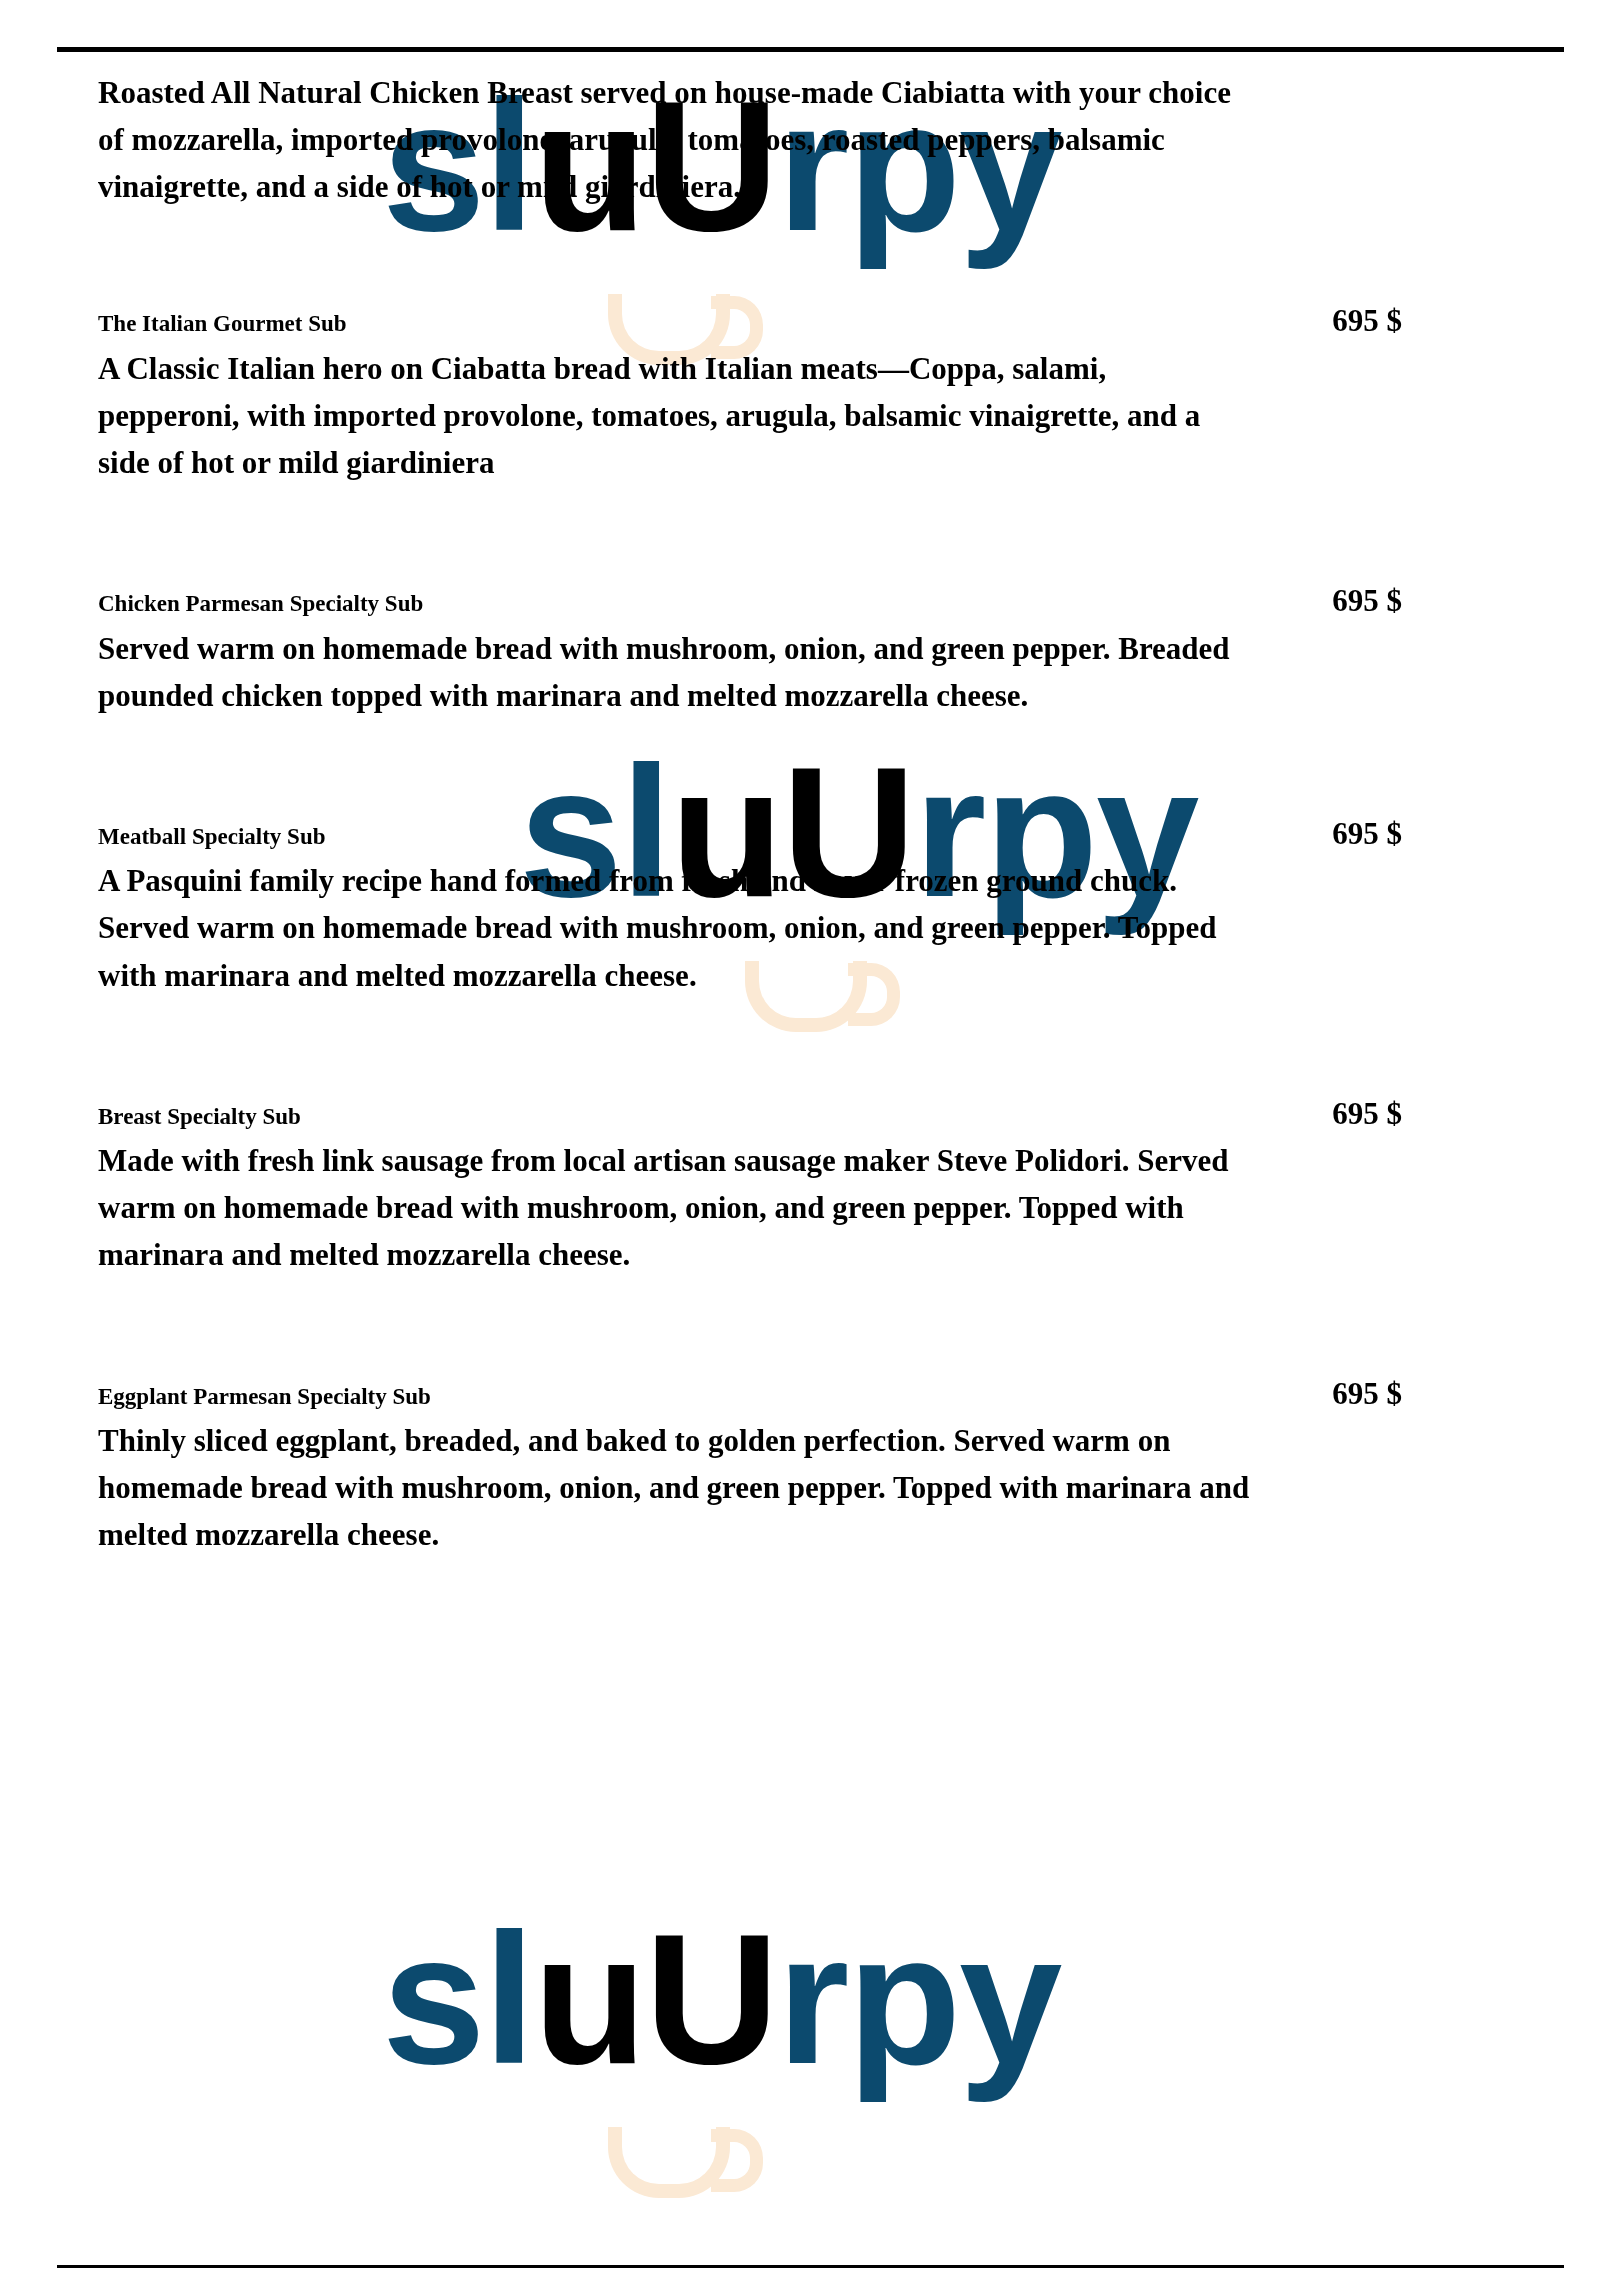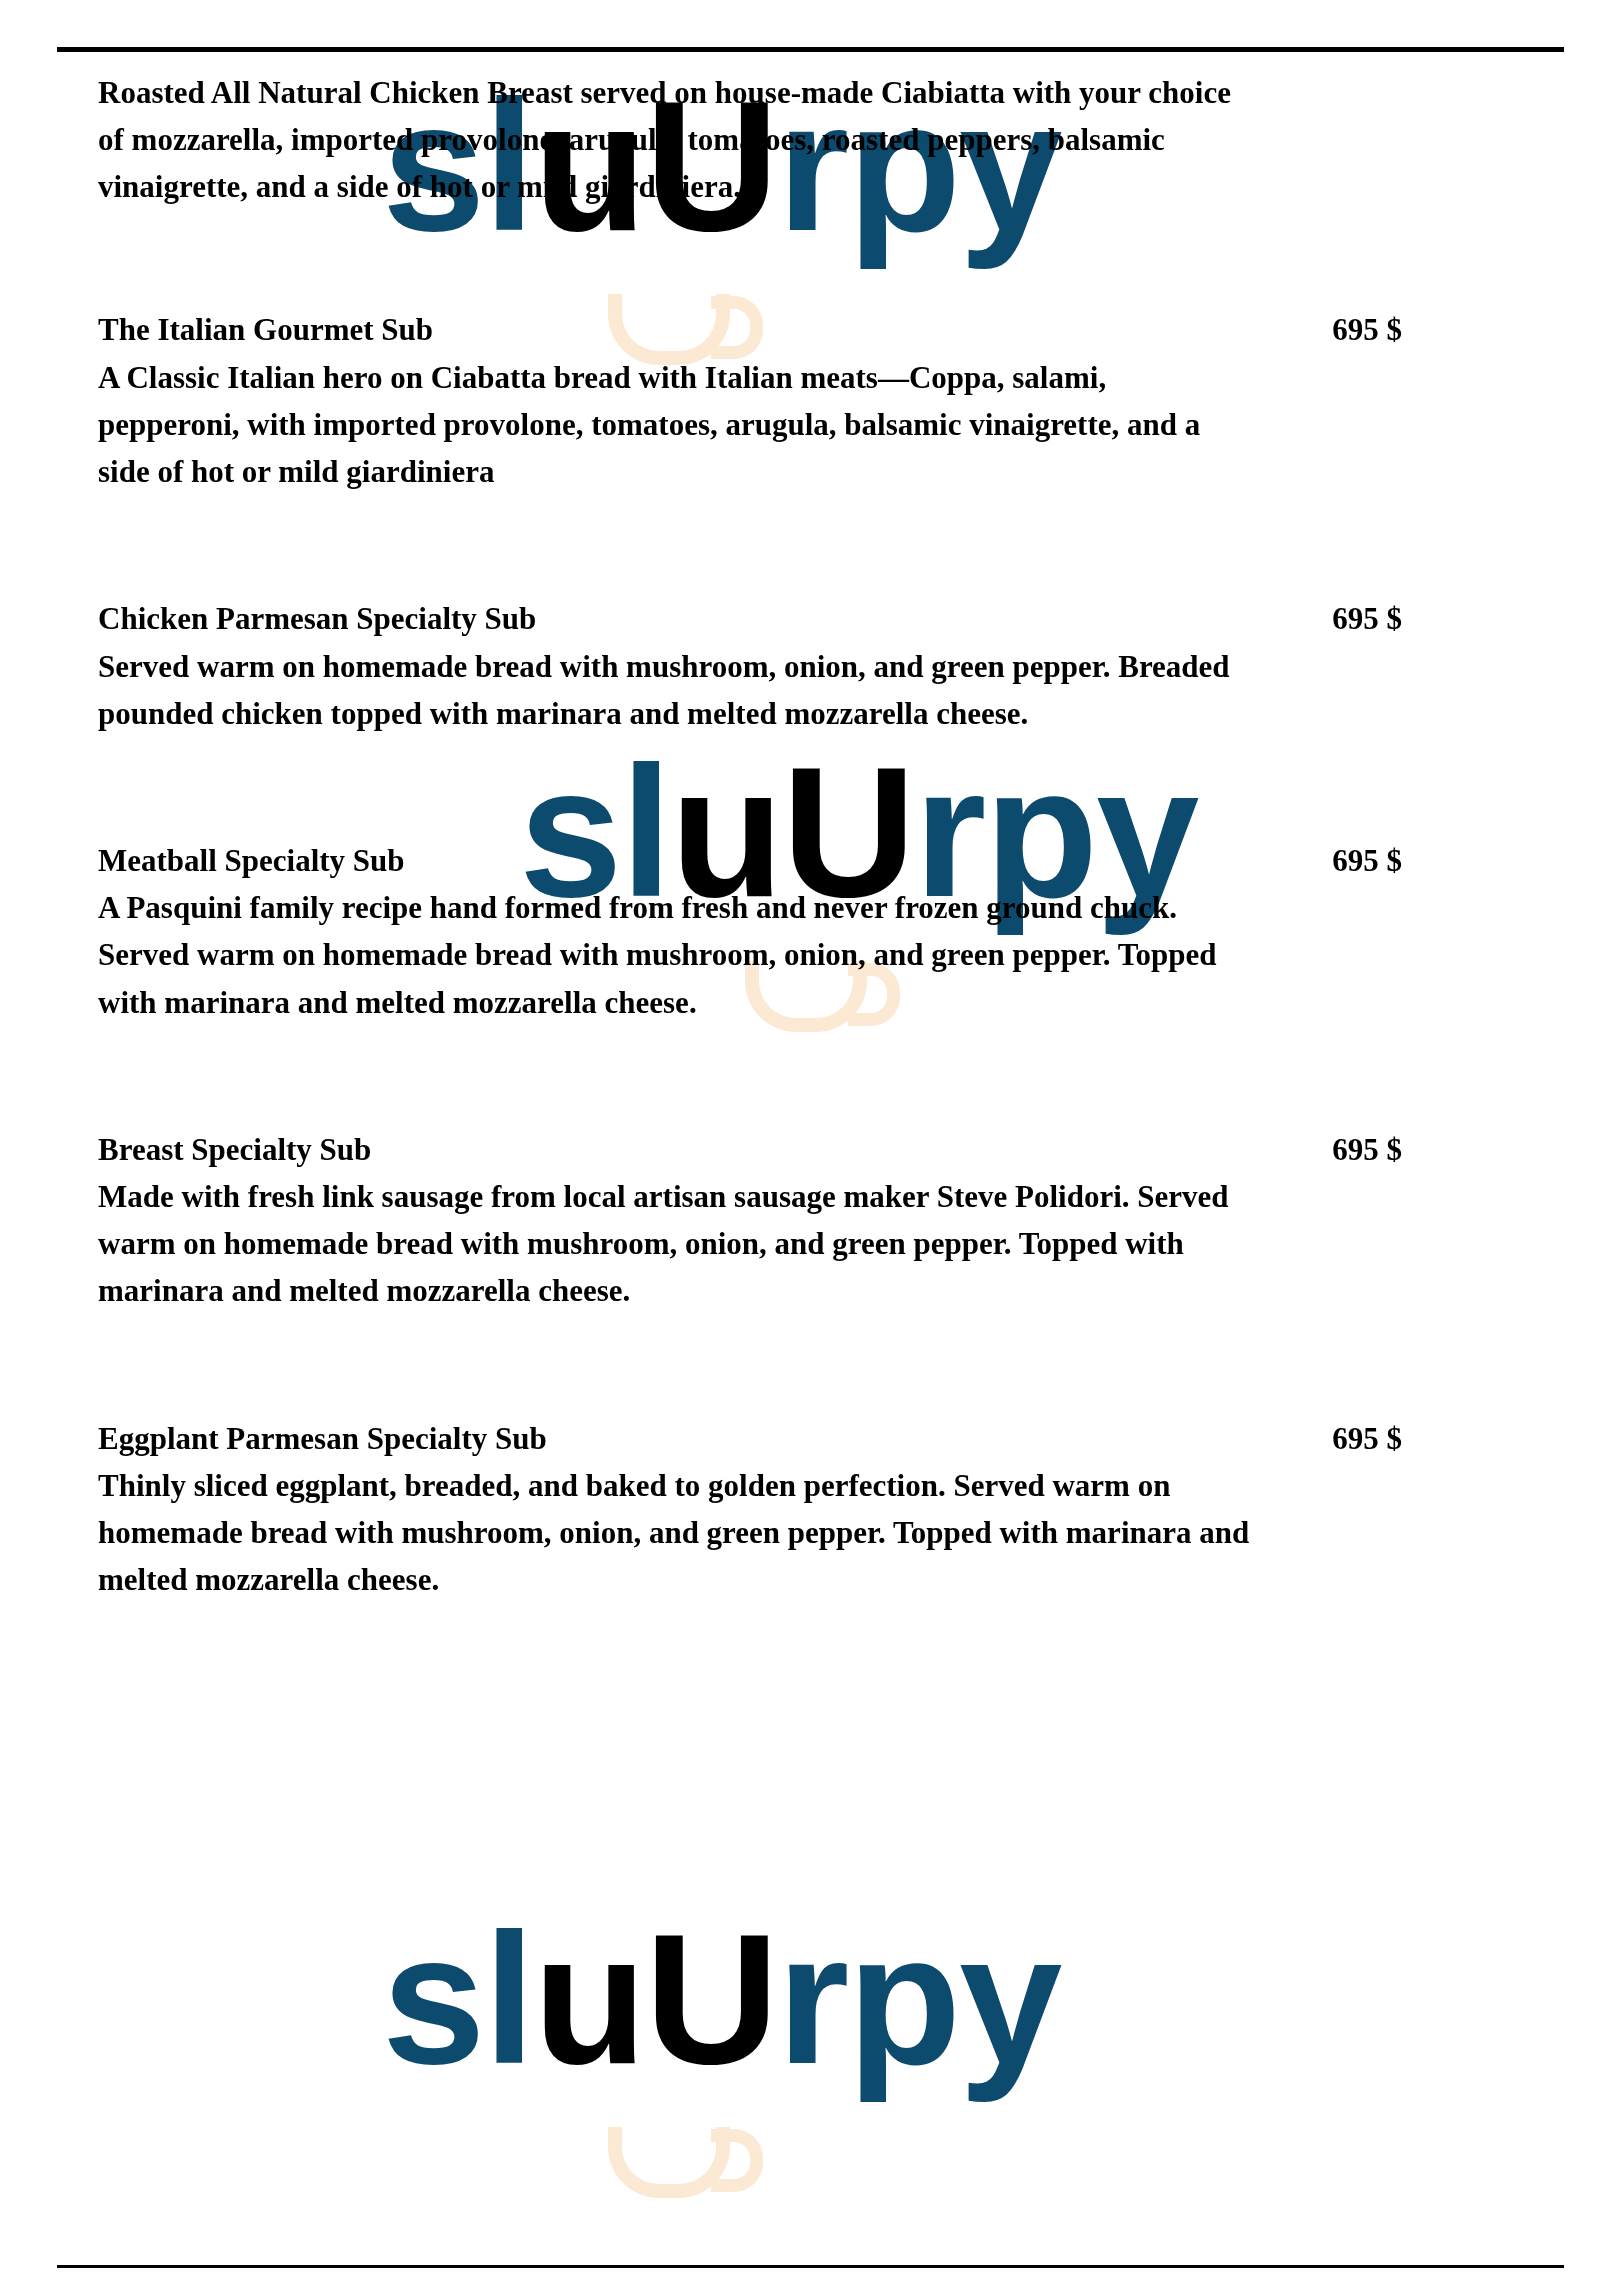--- a/index.html
+++ b/index.html
@@ -105,21 +105,21 @@
   .item {
     margin-bottom: 57px;
     position: relative;
   }
   .item-head {
     display: flex;
     align-items: baseline;
     justify-content: space-between;
   }
   .item-name {
-    font-size: 31px;
+    font-size: 23px;
     line-height: 1.5;
     margin-top: 44px;
   }
   .item-price {
     font-size: 31px;
     line-height: 1.5;
     white-space: nowrap;
     padding-left: 29px;
   }
   .item-desc {

